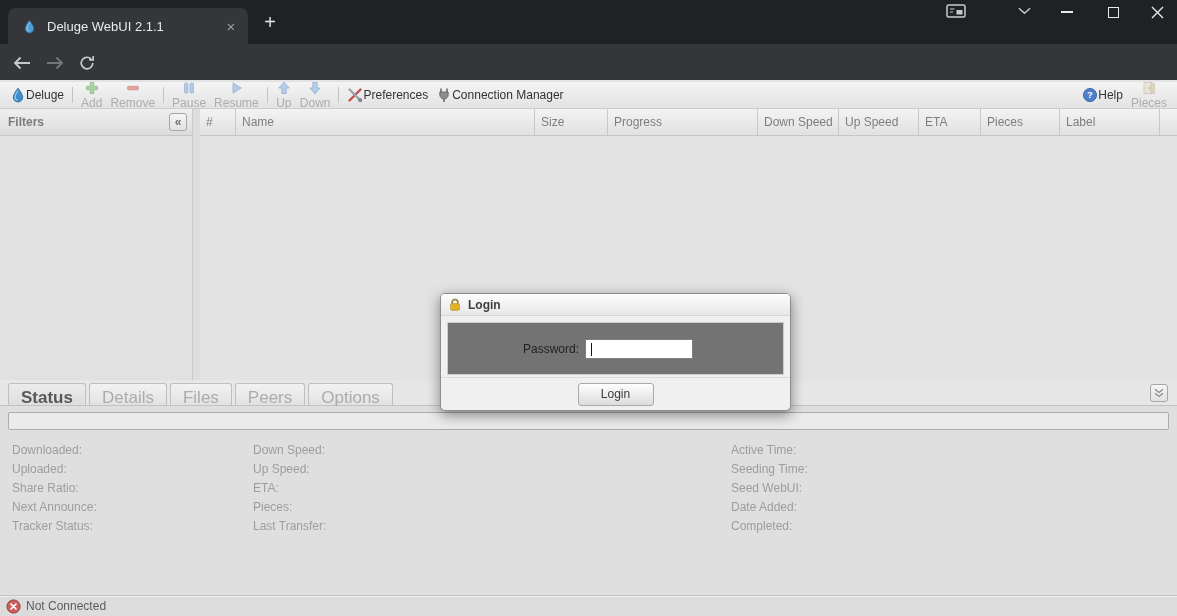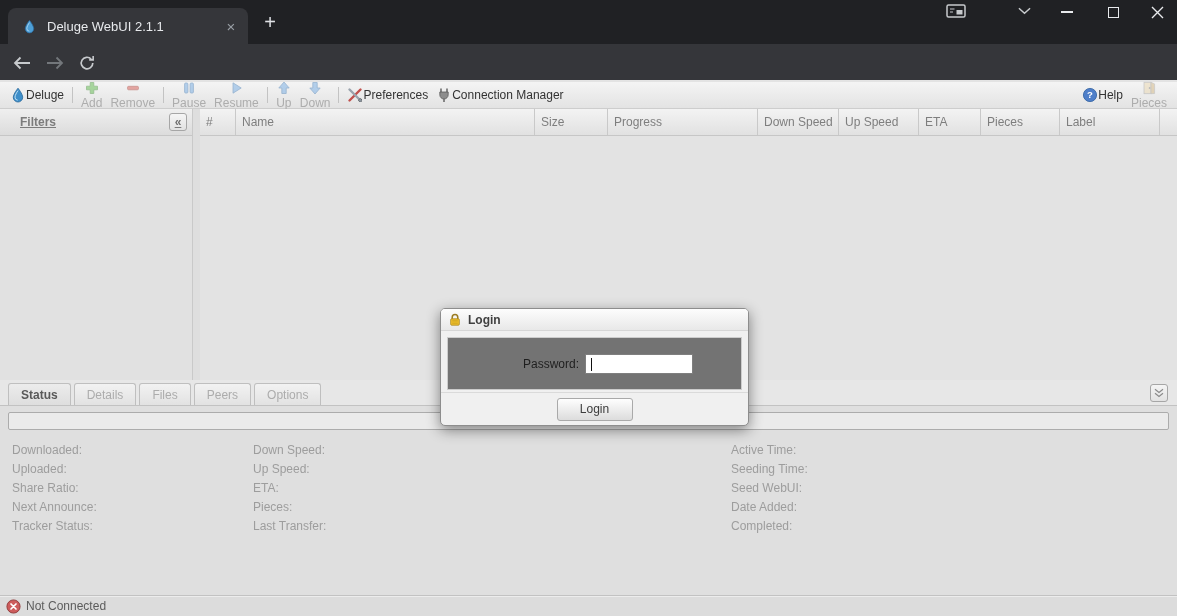--- a/index.html
+++ b/index.html
@@ -56,22 +56,22 @@
   .tsep { width:1px; height:16px; background:#c3c3c3; margin:0 4px; }
   .tspacer { flex:1; }
 
   
   .filters {
     position:absolute; top:109px; left:0; width:193px; height:271px;
     background:#e1e1e1; border-right:1px solid #c9c9c9;
   }
   .filters-hdr {
     height:27px; background:linear-gradient(#efefef,#dcdcdc); border-bottom:1px solid #c6c6c6;
-    display:flex; align-items:center; justify-content:space-between; padding:0 5px 0 20px;
-    font-size:12px; font-weight:bold; color:#7c7c7c;text-decoration:underline;
+    display:flex; align-items:center; justify-content:space-between; padding:0 5px 0 8px;
+    font-size:12px; font-weight:bold; color:#7c7c7c;
   }
   .collapse-btn {
     width:18px; height:18px; border:1px solid #a6a6a6; border-radius:3px;
     background:linear-gradient(#f5f5f5,#e2e2e2); color:#6f6f6f; font-size:12px;
     line-height:16px; text-align:center; cursor:pointer;
   }
   .vsplit { position:absolute; top:109px; left:193px; width:7px; height:271px; background:#dedede; cursor:col-resize; }
   .grid { position:absolute; top:109px; left:200px; width:977px; height:271px; background:#e3e3e3; }
   .grid-hdr { height:27px; display:flex; background:linear-gradient(#f3f3f3,#e1e1e1); border-bottom:1px solid #c6c6c6; }
   .gcell {
@@ -85,21 +85,21 @@
 
   
   .bottom { position:absolute; top:380px; left:0; width:100%; height:215px; background:#dfdfdf; }
   .tabbar {
     height:26px; background:#e7e7e7; border-bottom:1px solid #c2c2c2;
     display:flex; align-items:flex-end; padding-left:8px; gap:3px; position:relative;
   }
   .btab {
     height:22px; padding:4px 12px 0; border:1px solid #bfbfbf; border-bottom:none;
     border-radius:3px 3px 0 0; background:linear-gradient(#f2f2f2,#e2e2e2);
-    font-size:12px; color:#acacac; cursor:pointer;
+    font-size:17px; color:#acacac; cursor:pointer;
   }
   .btab.active { color:#595959; font-weight:bold; background:linear-gradient(#ececec,#dedede); }
   .tab-collapse {
     position:absolute; right:9px; top:4px; width:18px; height:18px;
     border:1px solid #a6a6a6; border-radius:3px; background:linear-gradient(#f5f5f5,#e2e2e2);
     display:flex; align-items:center; justify-content:center; cursor:pointer;
   }
   .status-panel { position:relative; height:168px; }
   .pbar {
     position:absolute; left:8px; right:8px; top:6px; height:18px;
@@ -111,21 +111,21 @@
 
   
   .statusbar {
     position:absolute; bottom:0; left:0; width:100%; height:21px;
     background:#dcdcdc; border-top:1px solid #c2c2c2; box-shadow:inset 0 1px 0 #ececec;
     display:flex; align-items:center; gap:5px; padding-left:6px; font-size:12px; color:#5c5c5c;
   }
 
   
   .dialog {
-    position:absolute; left:440px; top:308px; width:309px; height:118px; z-index:10;
+    position:absolute; left:440px; top:293px; width:351px; height:118px; z-index:10;
     background:#f0f0f0; border:1px solid #8d8d8d; border-radius:5px;
     box-shadow:0 4px 14px rgba(0,0,0,.45);
   }
   .dhdr {
     height:22px; display:flex; align-items:center; gap:6px; padding-left:7px;
     background:linear-gradient(#fdfdfd,#e8e8e8); border-bottom:1px solid #d6d6d6;
     border-radius:4px 4px 0 0; font-size:12px; font-weight:bold; color:#3f3f3f; cursor:move;
   }
   .dbody {
     position:absolute; left:6px; right:6px; top:28px; height:53px;

